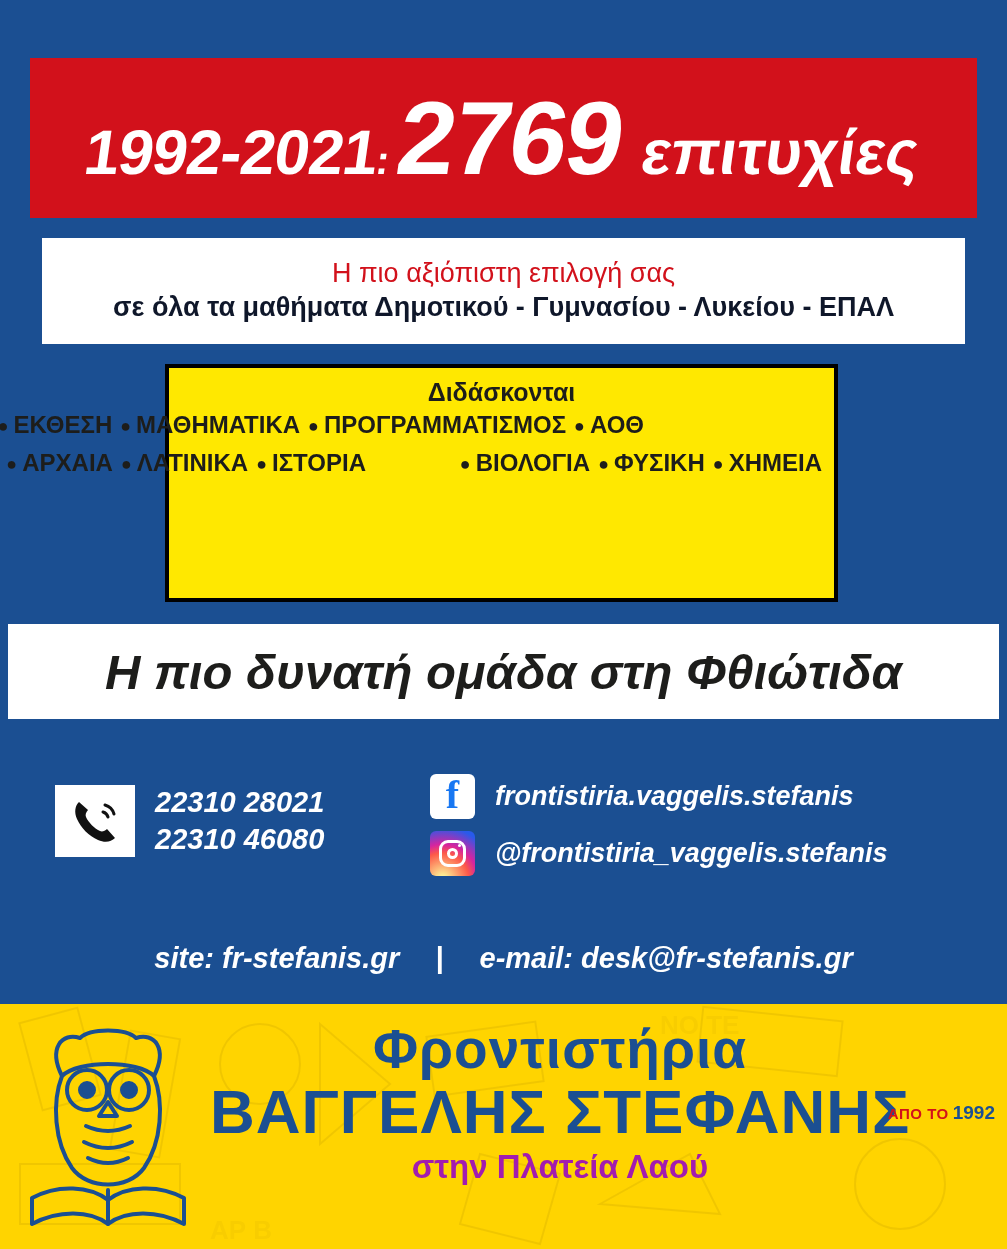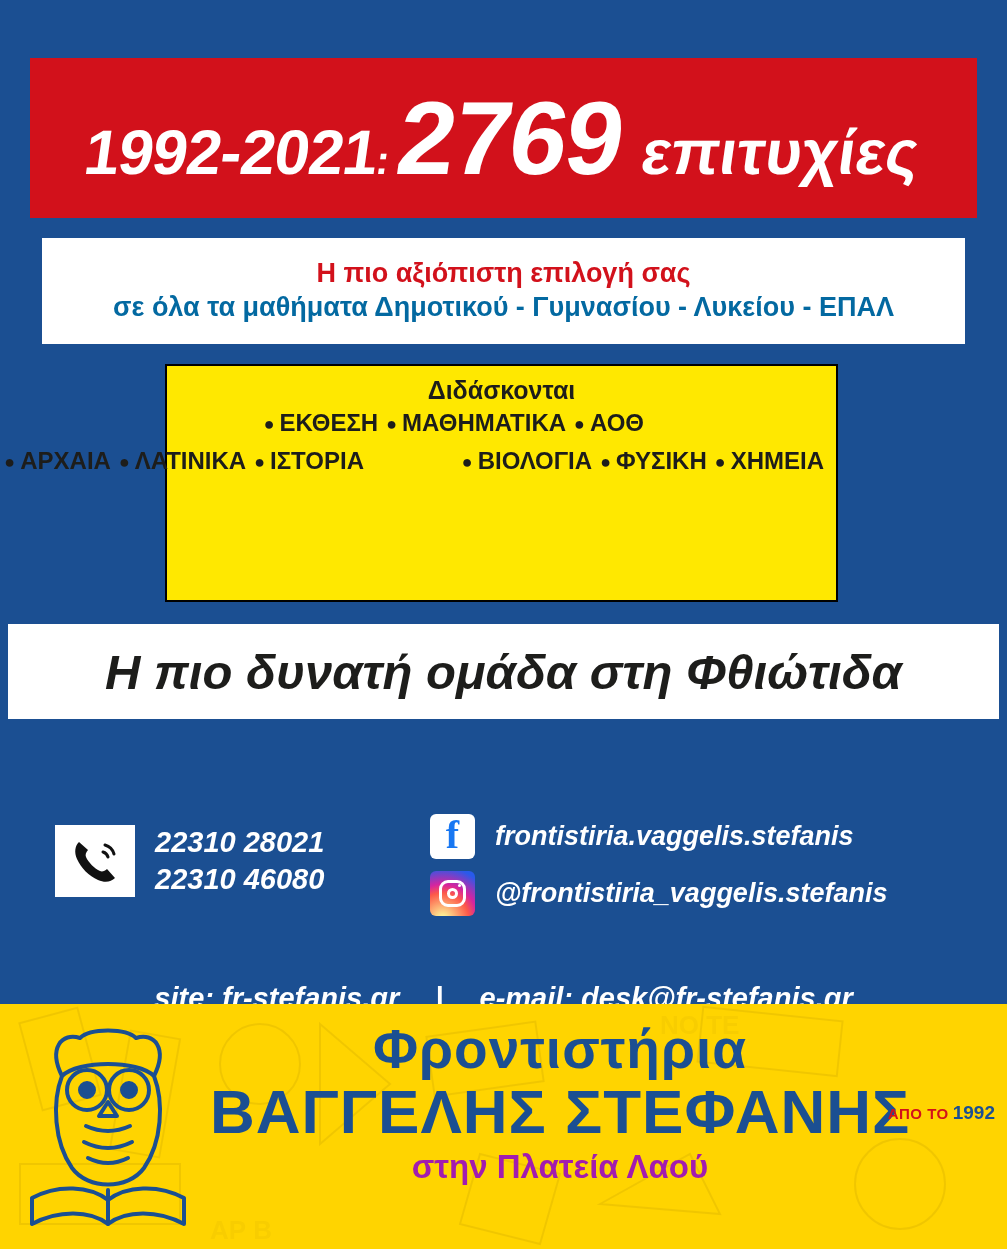--- a/index.html
+++ b/index.html
@@ -70,39 +70,39 @@
     background: #ffffff;
     display: flex;
     flex-direction: column;
     align-items: center;
     justify-content: center;
     text-align: center;
   }
   .subtitle-line1 {
     color: #d2111b;
     font-size: 27px;
-    font-weight: bold;
+    font-weight: normal;
     line-height: 1.25;
   }
   .subtitle-line2 {
-    color: #0369a1;
+    color: #0f172a;
     font-size: 27px;
     font-weight: bold;
     line-height: 1.25;
   }
 
   
   .subjects-box {
     position: absolute;
     left: 165px;
     top: 364px;
     width: 673px;
     height: 238px;
     background: #ffe800;
-    border: 2px solid #000000;
+    border: 4px solid #000000;
     box-sizing: border-box;
   }
   .subjects-title {
     text-align: center;
     font-size: 25px;
     font-weight: bold;
     color: #1d1d1b;
     margin-top: 10px;
   }
   .subjects-cols {
@@ -148,21 +148,21 @@
     color: #1d1d1b;
     font-size: 49px;
     font-weight: bold;
     font-style: italic;
   }
 
   
   .contact-area {
     position: absolute;
     left: 0;
-    top: 764px;
+    top: 724px;
     width: 845px;
     height: 280px;
   }
   .phone-block {
     position: absolute;
     left: 55px;
     top: 60px;
     display: flex;
     align-items: center;
   }
@@ -362,20 +362,21 @@
     <div class="subjects-title">Διδάσκονται</div>
     <div class="subjects-cols">
       <div class="subjects-col col-left">
         <div class="subject-item"><span class="dot">●</span><span>ΑΡΧΑΙΑ</span></div>
         <div class="subject-item"><span class="dot">●</span><span>ΛΑΤΙΝΙΚΑ</span></div>
         <div class="subject-item"><span class="dot">●</span><span>ΙΣΤΟΡΙΑ</span></div>
       </div>
       <div class="subjects-col col-mid">
         <div class="subject-item"><span class="dot">●</span><span>ΕΚΘΕΣΗ</span></div>
         <div class="subject-item"><span class="dot">●</span><span>ΜΑΘΗΜΑΤΙΚΑ</span></div>
+        <div class="subject-item"><span class="dot">●</span><span>ΠΡΟΓΡΑΜΜΑΤΙΣΜΟΣ</span></div>
         <div class="subject-item"><span class="dot">●</span><span>ΑΟΘ</span></div>
       </div>
       <div class="subjects-col col-right">
         <div class="subject-item"><span class="dot">●</span><span>ΒΙΟΛΟΓΙΑ</span></div>
         <div class="subject-item"><span class="dot">●</span><span>ΦΥΣΙΚΗ</span></div>
         <div class="subject-item"><span class="dot">●</span><span>ΧΗΜΕΙΑ</span></div>
       </div>
     </div>
   </div>
 

